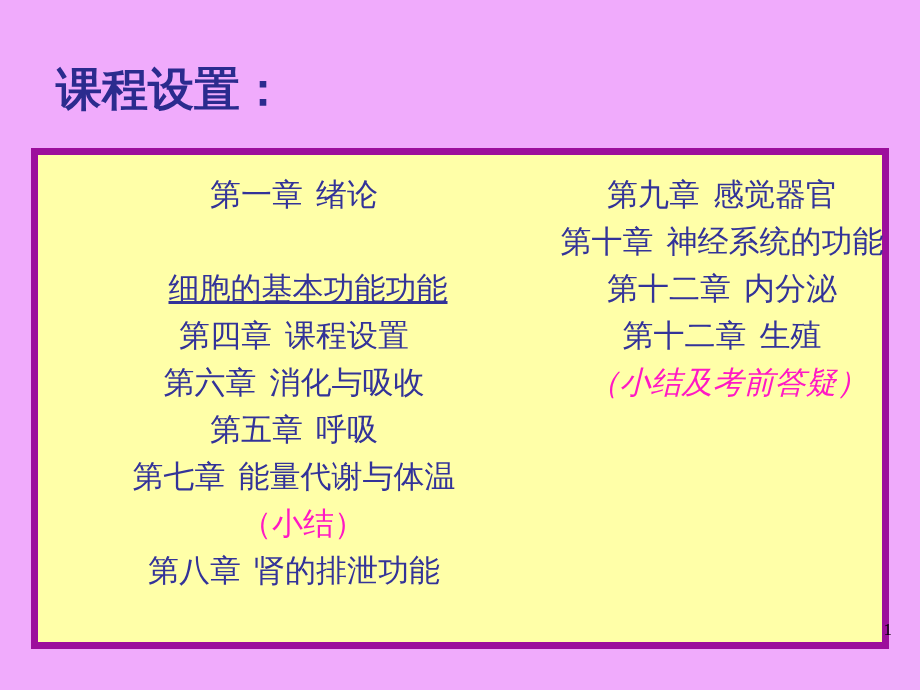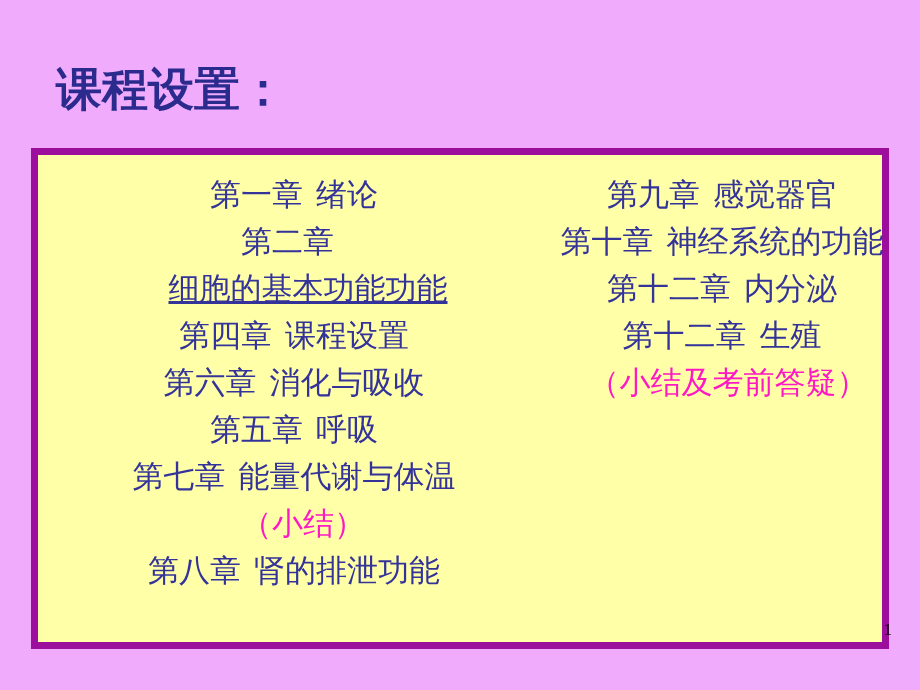--- a/index.html
+++ b/index.html
@@ -76,20 +76,21 @@
     padding-left: 28px;
     text-decoration: underline;
   }
   .toc-item.note {
     color: #ff19c4;
     padding-left: 18px;
   }
   .toc-item.note-right {
     color: #ff19c4;
     padding-left: 12px;
+    font-style: italic;
   }
   .label {
     display: inline;
   }
   .sep {
     display: inline-block;
     width: 13px;
   }
   
   #page-number {
@@ -112,21 +113,21 @@
   <div id="content-box">
     <div id="content-inner">
 
       <div class="column" id="left-column">
 
         <div class="toc-item">
           <span class="label">第一章</span><span class="sep"></span><span class="cont">绪论</span>
         </div>
 
         <div class="toc-item wrap">
-          <span class="label">第二章</span><span class="sep"></span><span class="cont">细胞的基本功能功能</span>
+          <span class="sep"></span><span class="cont">细胞的基本功能功能</span>
         </div>
 
 
         <div class="toc-item">
           <span class="label">第四章</span><span class="sep"></span><span class="cont">课程设置</span>
         </div>
 
         <div class="toc-item">
           <span class="label">第六章</span><span class="sep"></span><span class="cont">消化与吸收</span>
         </div>

